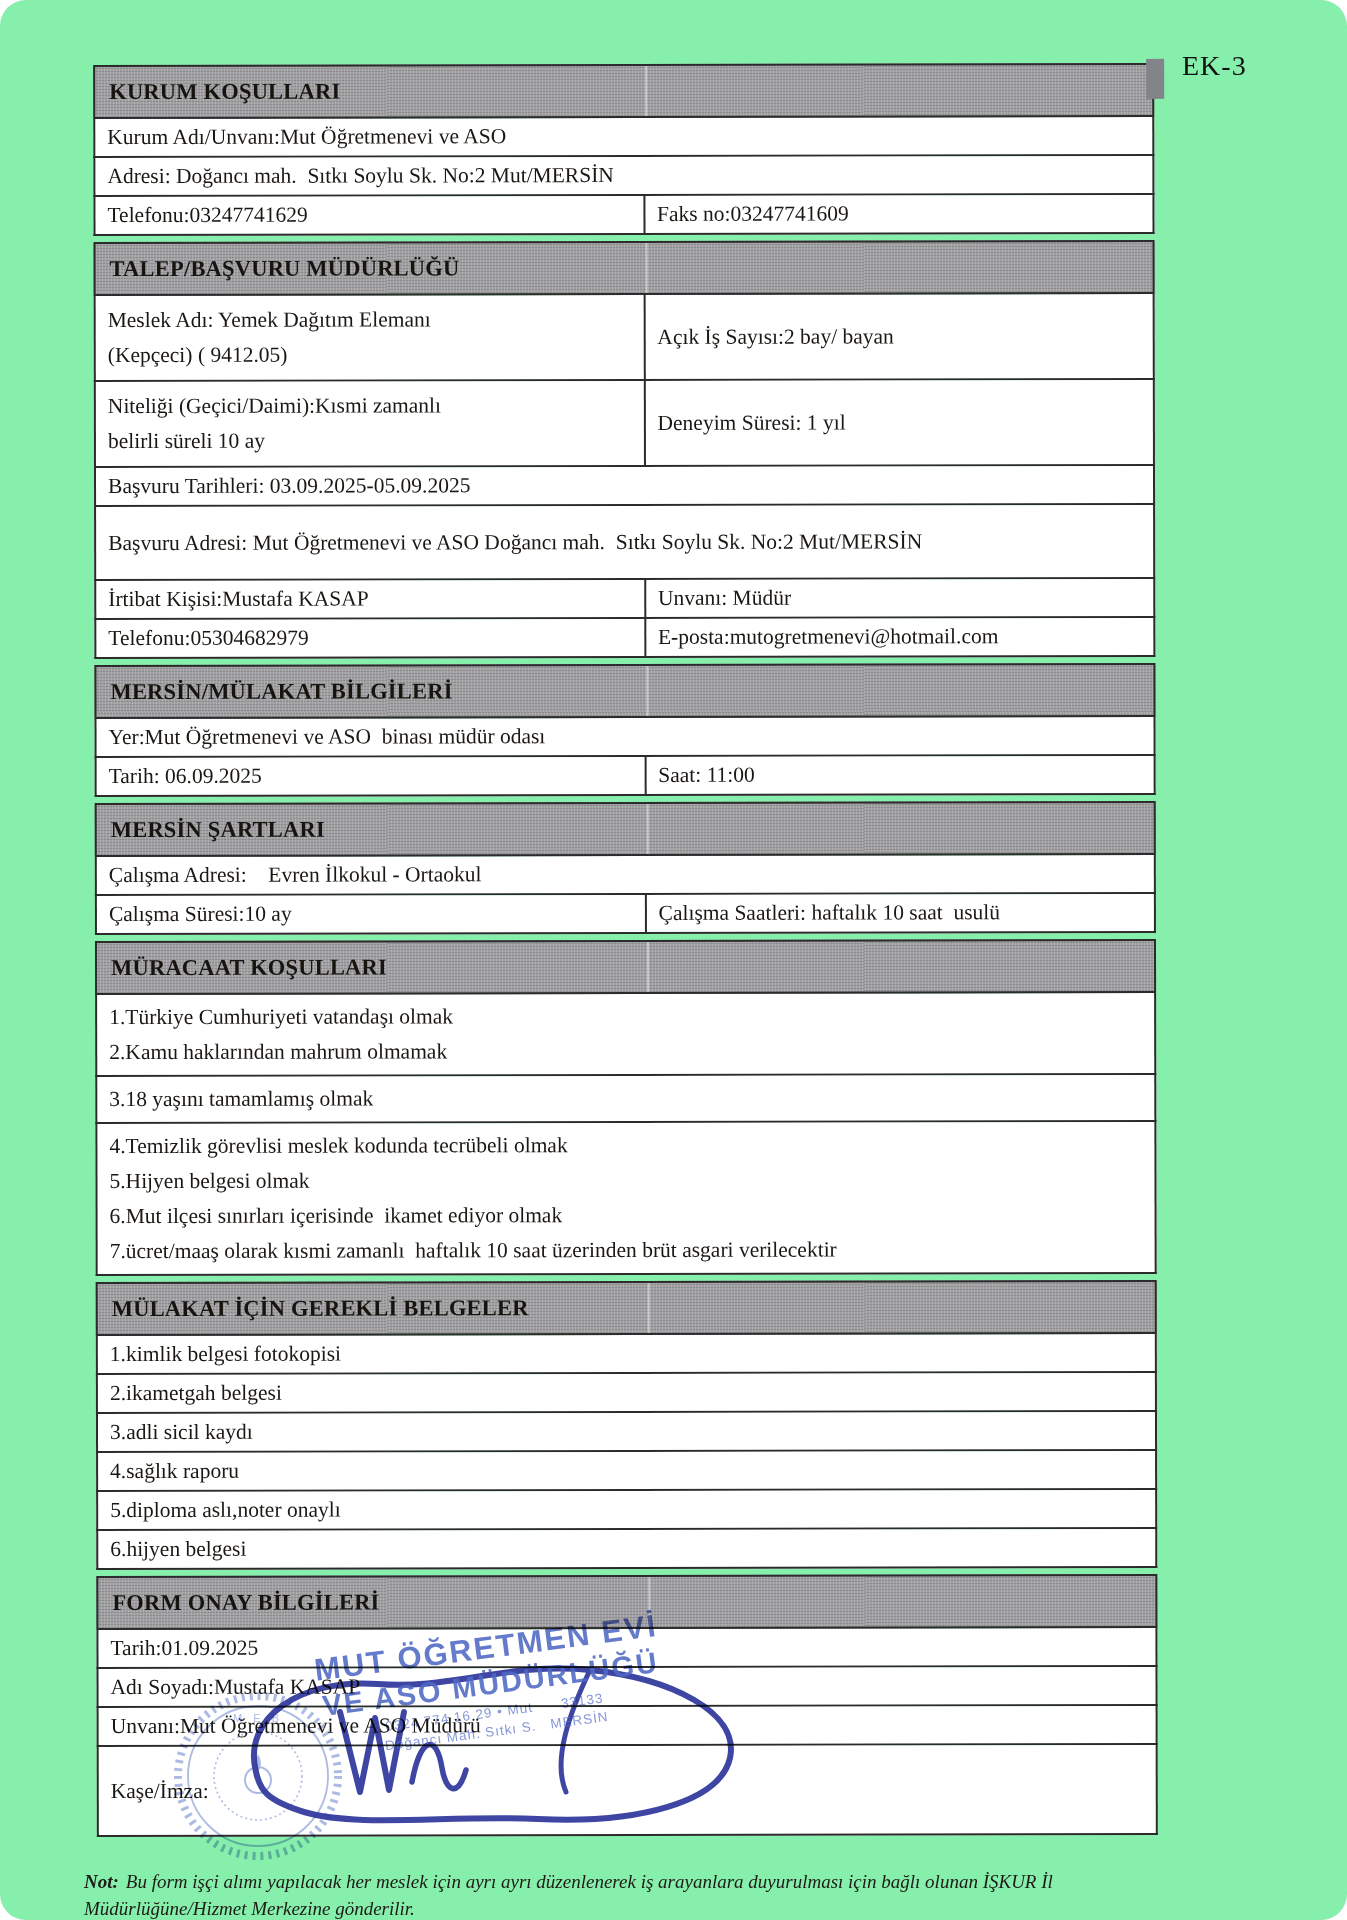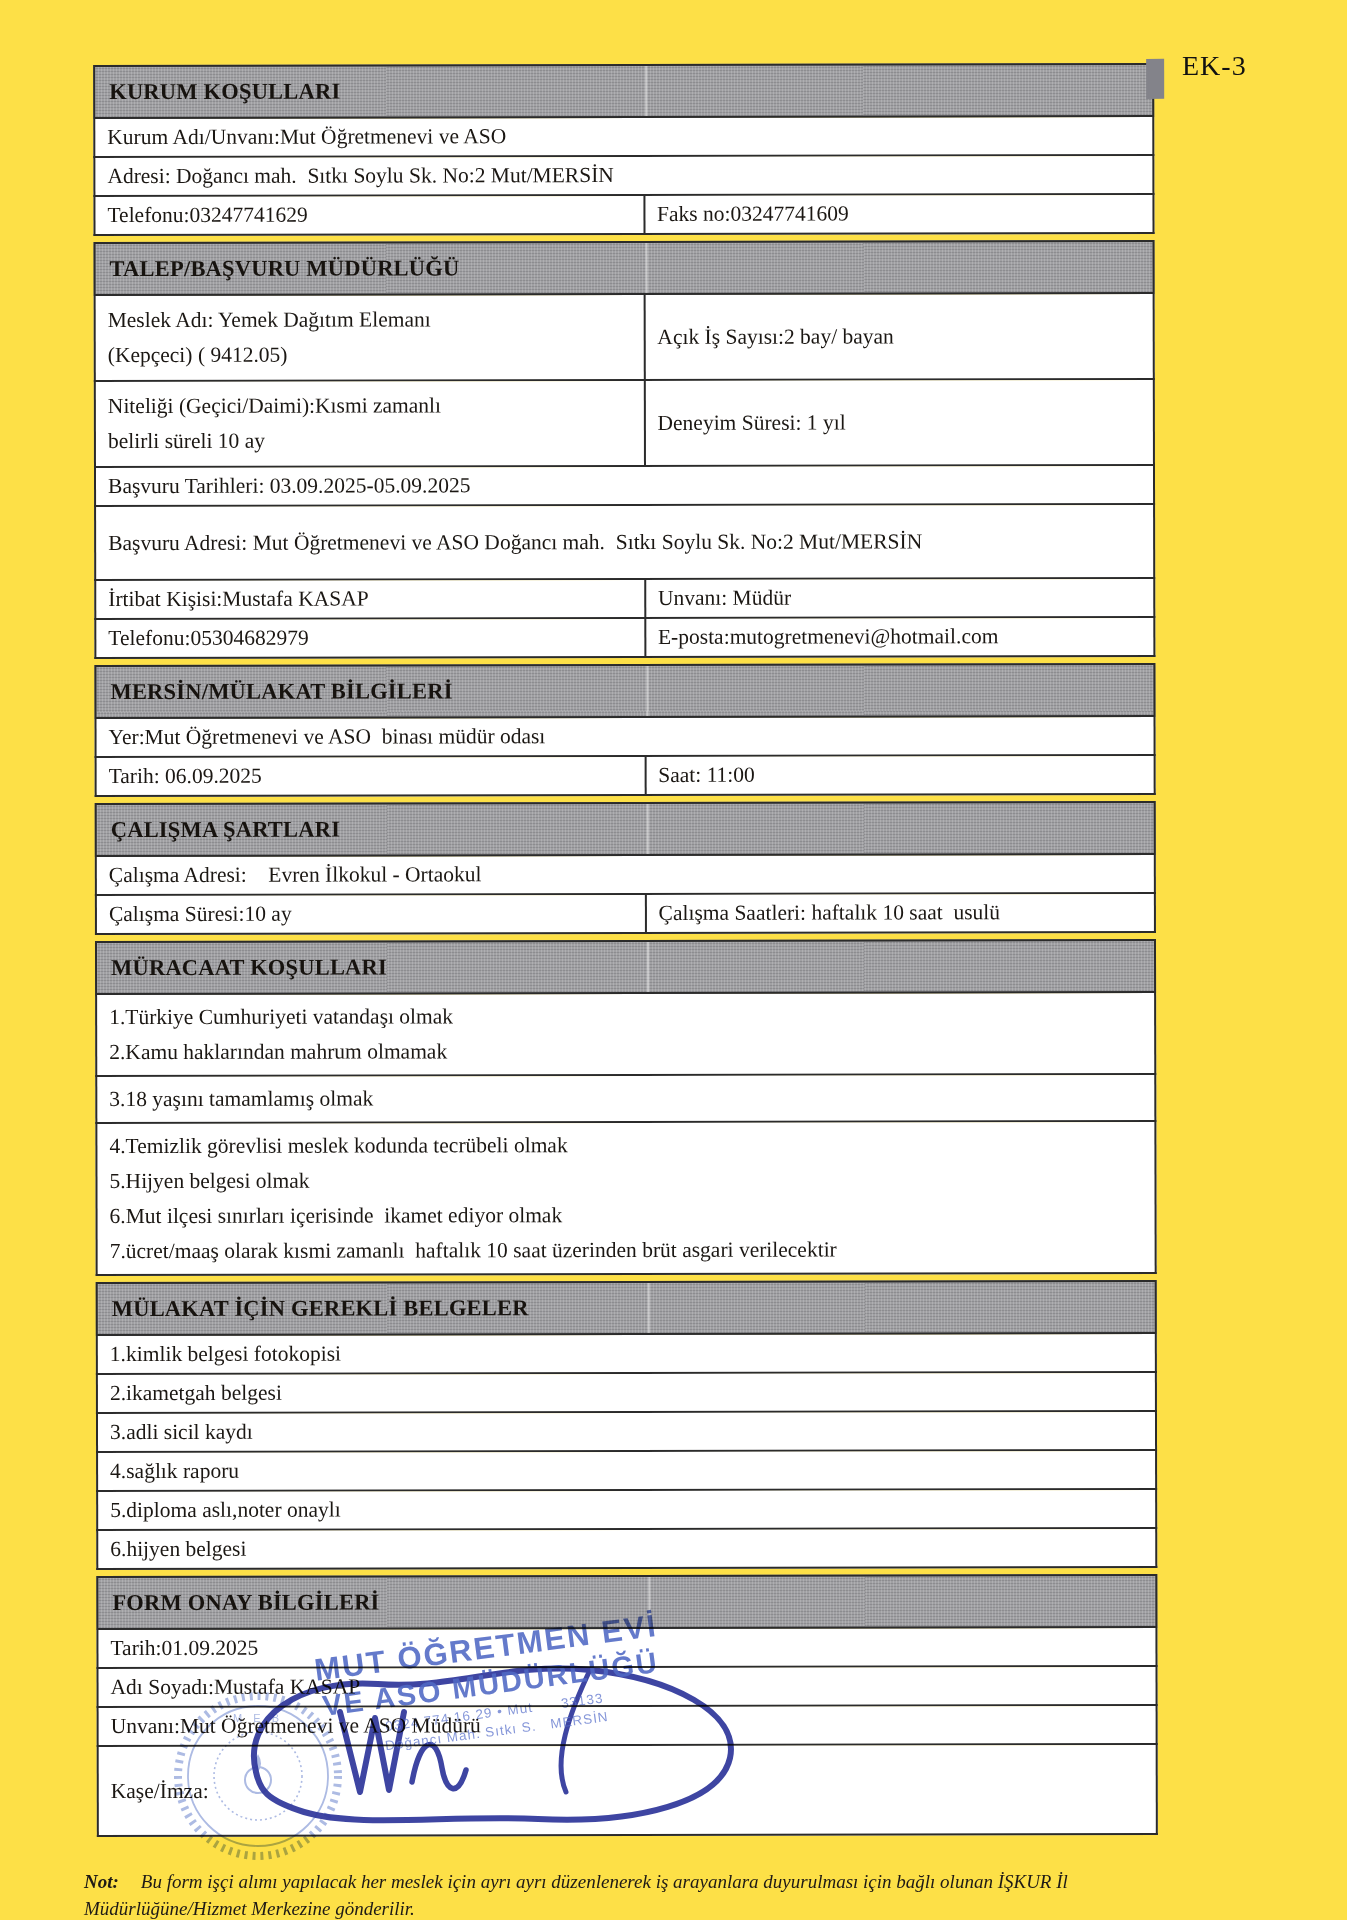--- a/index.html
+++ b/index.html
@@ -4,21 +4,21 @@
 <style>
   html,body{margin:0;padding:0;}
   body{
     width:1347px;height:1920px;
     background:#ffffff;
     font-family:"Liberation Serif","DejaVu Serif",serif;
     color:#1b1713;
     position:relative;
     overflow:hidden;
   }
-  .page{position:absolute;inset:0;width:1347px;height:1920px;background:#fde047;}
+  .page{position:absolute;inset:0;width:1347px;height:1920px;background:#86efac;border-radius:26px;}
 
   
   .ek-label{
     position:absolute;left:1182px;top:50px;
     font-size:28px;letter-spacing:1px;color:#111;
   }
 
   
   .doc{
     position:absolute;left:95px;top:64px;width:1061px;
@@ -75,21 +75,21 @@
   .list-line{white-space:pre-wrap;}
 
   .row.kase{min-height:90px;position:relative;}
   .row.kase .cell{align-items:center;}
 
   
   .note{
     position:absolute;left:84px;top:1868px;width:1070px;
     font-style:italic;font-size:19px;line-height:27px;color:#1e1a16;
   }
-  .note b{font-style:italic;margin-right:22px;}
+  .note b{font-style:italic;margin-right:7px;}
 
   
   .stamp{
     position:absolute;left:168px;top:1732px;width:660px;height:260px;
     pointer-events:none;
     mix-blend-mode:multiply;
   }
   .seal{position:absolute;left:-2px;top:-48px;width:184px;height:184px;opacity:.62;}
   .sig{position:absolute;left:40px;top:-112px;width:560px;height:250px;opacity:.92;}
   .stamp-text{
@@ -160,21 +160,21 @@
     </div>
     <div class="row single">
       <div class="cell full">Yer:Mut Öğretmenevi ve ASO  binası müdür odası</div>
     </div>
     <div class="row single">
       <div class="cell l">Tarih: 06.09.2025</div>
       <div class="cell r">Saat: 11:00</div>
     </div>
 
     <div class="sec-header">
-      <span>ÇALIŞMA ŞARTLARI</span>
+      <span>MERSİN ŞARTLARI</span>
     </div>
     <div class="row single">
       <div class="cell full">Çalışma Adresi:    Evren İlkokul - Ortaokul</div>
     </div>
     <div class="row single">
       <div class="cell l">Çalışma Süresi:10 ay</div>
       <div class="cell r">Çalışma Saatleri: haftalık 10 saat  usulü</div>
     </div>
 
     <div class="sec-header">

